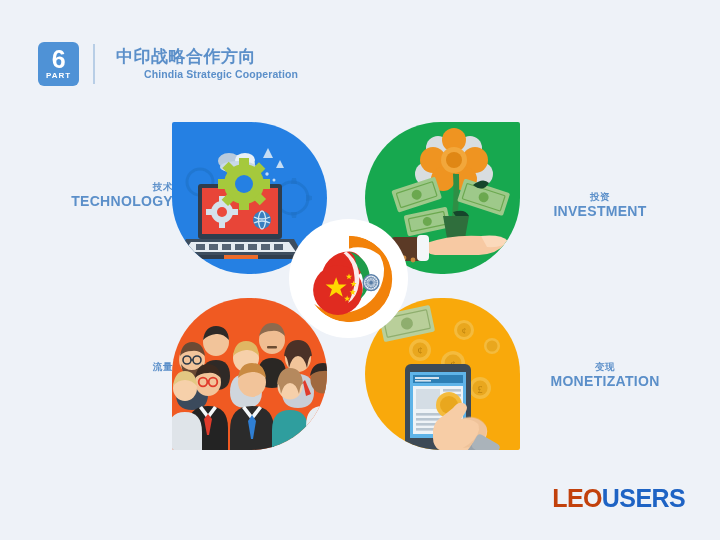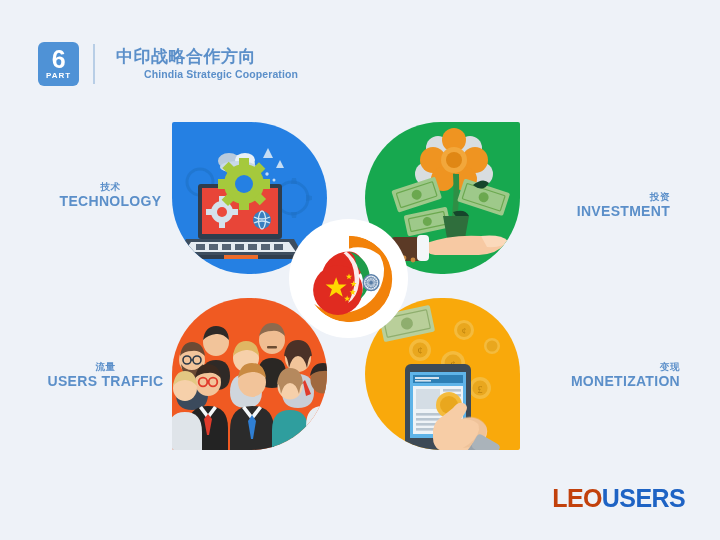--- a/index.html
+++ b/index.html
@@ -22,22 +22,22 @@
   .part-word{ font-size:8px; font-weight:bold; letter-spacing:1px; line-height:11px; }
   .hdr-div{ width:2px; height:40px; background:#b8cee6; margin:0 13px 0 14px; flex:none; }
   .hdr-text{ display:flex; flex-direction:column; justify-content:center; }
   .hdr-cn{ font-size:17px; font-weight:bold; color:#5b8fc9; line-height:21px; letter-spacing:0.5px;margin-left:8px; }
   .hdr-en{ font-size:10.5px; font-weight:bold; color:#5b8fc9; line-height:15px; letter-spacing:0.1px;margin-left:36px; }
 
   
   .lbl{ position:absolute; color:#5b8fc9; }
   .lbl .cn{ font-size:9.5px; font-weight:bold; line-height:14px; letter-spacing:0.6px; }
   .lbl .en{ font-size:14px; font-weight:bold; line-height:15px; letter-spacing:0.3px; }
-  .lbl.right-align{ text-align:center; }
-  .lbl.left-align{ text-align:right; }
+  .lbl.right-align{ text-align:right; }
+  .lbl.left-align{ text-align:center; }
   #label-technology{ left:48px;  top:180px; width:125px; }
   #label-userstraffic{ left:38px;  top:360px; width:135px; }
   #label-investment{ left:530px; top:190px; width:140px; }
   #label-monetization{ left:530px; top:360px; width:150px; }
 
   
   .cluster{ position:absolute; left:172px; top:122px; width:348px; height:328px; }
   .petal{ position:absolute; width:155px; height:152px; overflow:hidden; }
   #petal-technology  { left:0px;   top:0px;   background:#2580e3;
       border-radius:2px 76px 76px 76px; }
@@ -79,21 +79,20 @@
       <div class="hdr-en">Chindia Strategic Cooperation</div>
     </div>
   </div>
 
   <div class="lbl right-align" id="label-technology">
     <div class="cn">技术</div>
     <div class="en">TECHNOLOGY</div>
   </div>
   <div class="lbl right-align" id="label-userstraffic">
     <div class="cn">流量</div>
-    <div class="en">USERS TRAFFIC</div>
   </div>
   <div class="lbl left-align" id="label-investment">
     <div class="cn">投资</div>
     <div class="en">INVESTMENT</div>
   </div>
   <div class="lbl left-align" id="label-monetization">
     <div class="cn">变现</div>
     <div class="en">MONETIZATION</div>
   </div>
 

